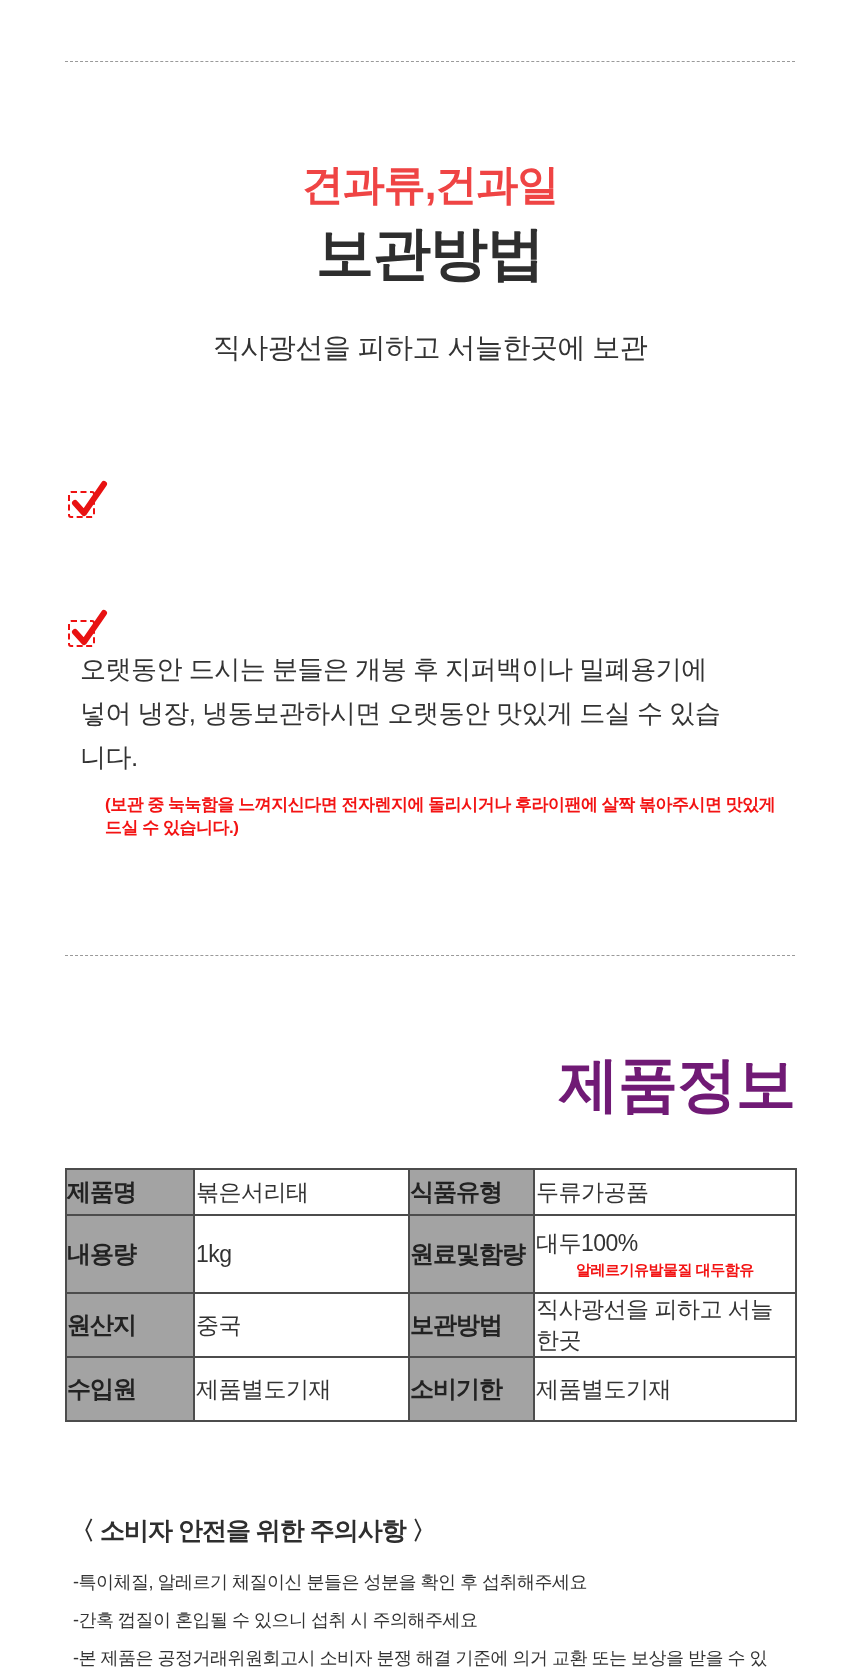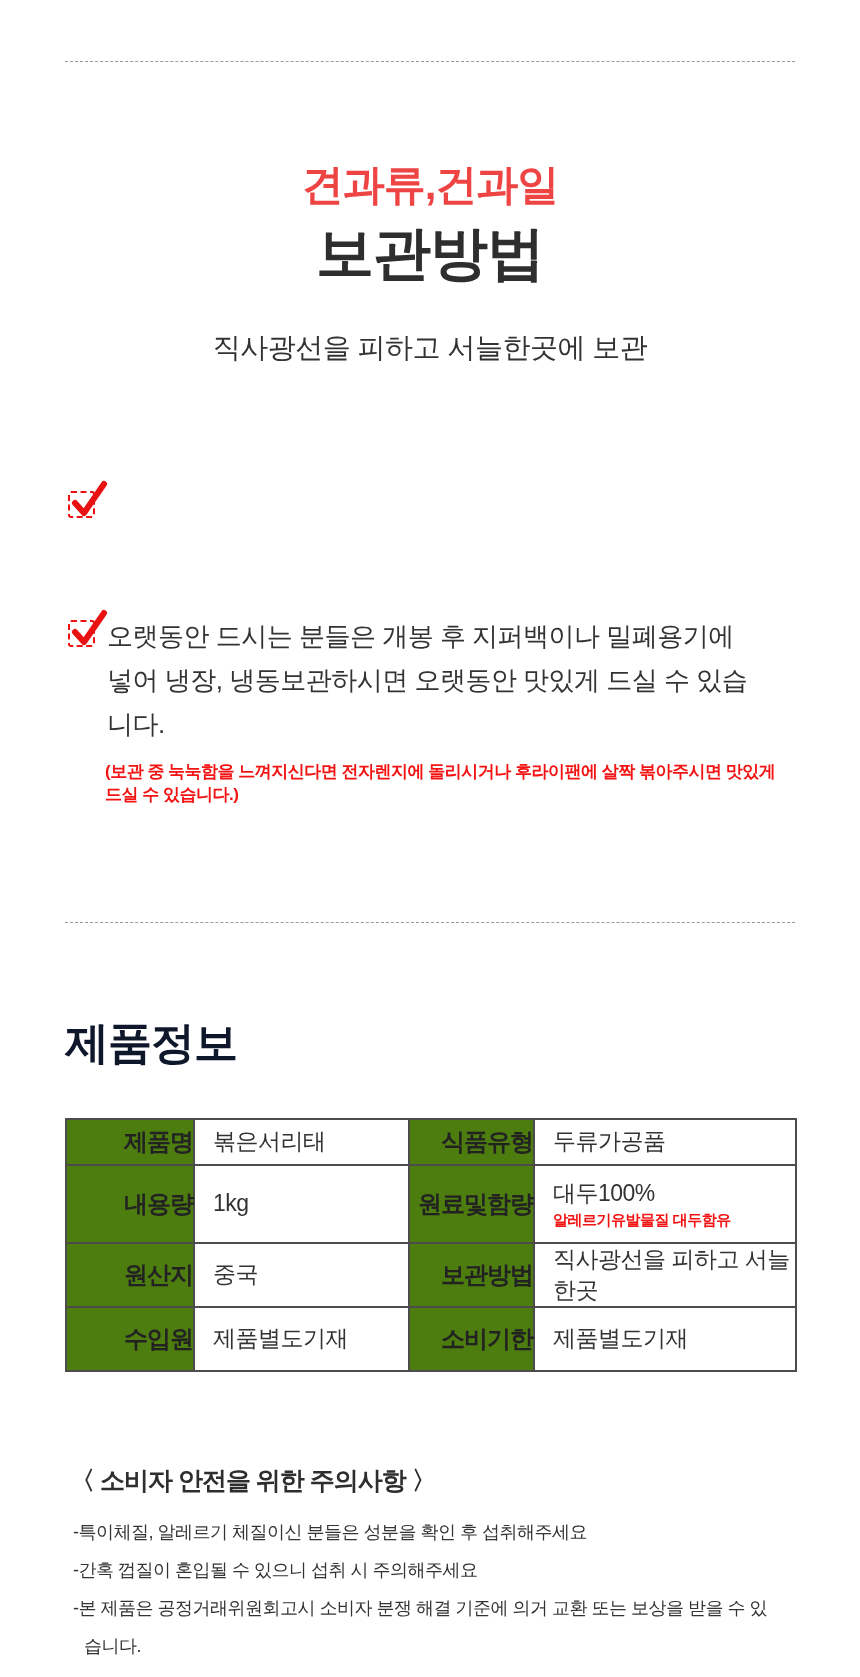--- a/index.html
+++ b/index.html
@@ -49,21 +49,21 @@
     color: #333333;
     letter-spacing: -0.5px;
   }
 
   .checklist { margin-top: 118px; }
   .check-item {
     display: flex;
     align-items: flex-start;
     padding-left: 3px;
   }
-  .check-item + .check-item { margin-top: 96px; }
+  .check-item + .check-item { margin-top: 96px; flex-direction: column; }
   .checkbox {
     position: relative;
     flex: 0 0 auto;
     width: 27px;
     height: 27px;
     margin-top: 6px;
     border: 2px dashed #ee1111;
     border-radius: 3px;
   }
   .checkbox svg {
@@ -87,62 +87,63 @@
     margin-left: 40px;
     font-size: 17px;
     font-weight: bold;
     letter-spacing: -0.5px;
     color: #f31313;
   }
 
   
   .product-title {
     margin-top: 96px;
-    text-align: left;
-    font-size: 44px;
-    font-weight: bold;
-    letter-spacing: -1px;
-    color: #0f172a;
+    text-align: right;
+    font-size: 60px;
+    font-weight: bold;
+    letter-spacing: -1px;
+    color: #701a75;
     line-height: 1.1;
   }
   table.product-table {
     margin: 50px auto 0 auto;
     width: 730px;
     border-collapse: collapse;
     table-layout: fixed;
   }
   .product-table td {
     border: 2px solid #4c4c4c;
     vertical-align: middle;
   }
   .product-table td.lbl {
-    background: #4d7c0f;
-    text-align: right;
+    background: #a3a3a3;
+    text-align: left;
     font-size: 24px;
     font-weight: bold;
     letter-spacing: -1px;
     color: #222222;
   }
   .product-table td.val {
-    padding-left: 18px;
+    padding-left: 1px;
     font-size: 23px;
     letter-spacing: -0.5px;
     color: #333333;
     background: #ffffff;
   }
   .product-table tr.r1 td { height: 46px; }
   .product-table tr.r2 td { height: 78px; }
   .product-table tr.r3 td { height: 60px; }
   .product-table tr.r4 td { height: 64px; }
   .val-note {
     font-size: 15px;
     font-weight: bold;
     letter-spacing: -0.5px;
     color: #f31313;
     margin-top: 2px;
+    margin-left: 40px;
   }
 
   
   .caution { margin-top: 92px; padding-left: 5px; }
   .caution-heading {
     font-size: 25px;
     font-weight: bold;
     letter-spacing: -1px;
     color: #2e2e2e;
   }

